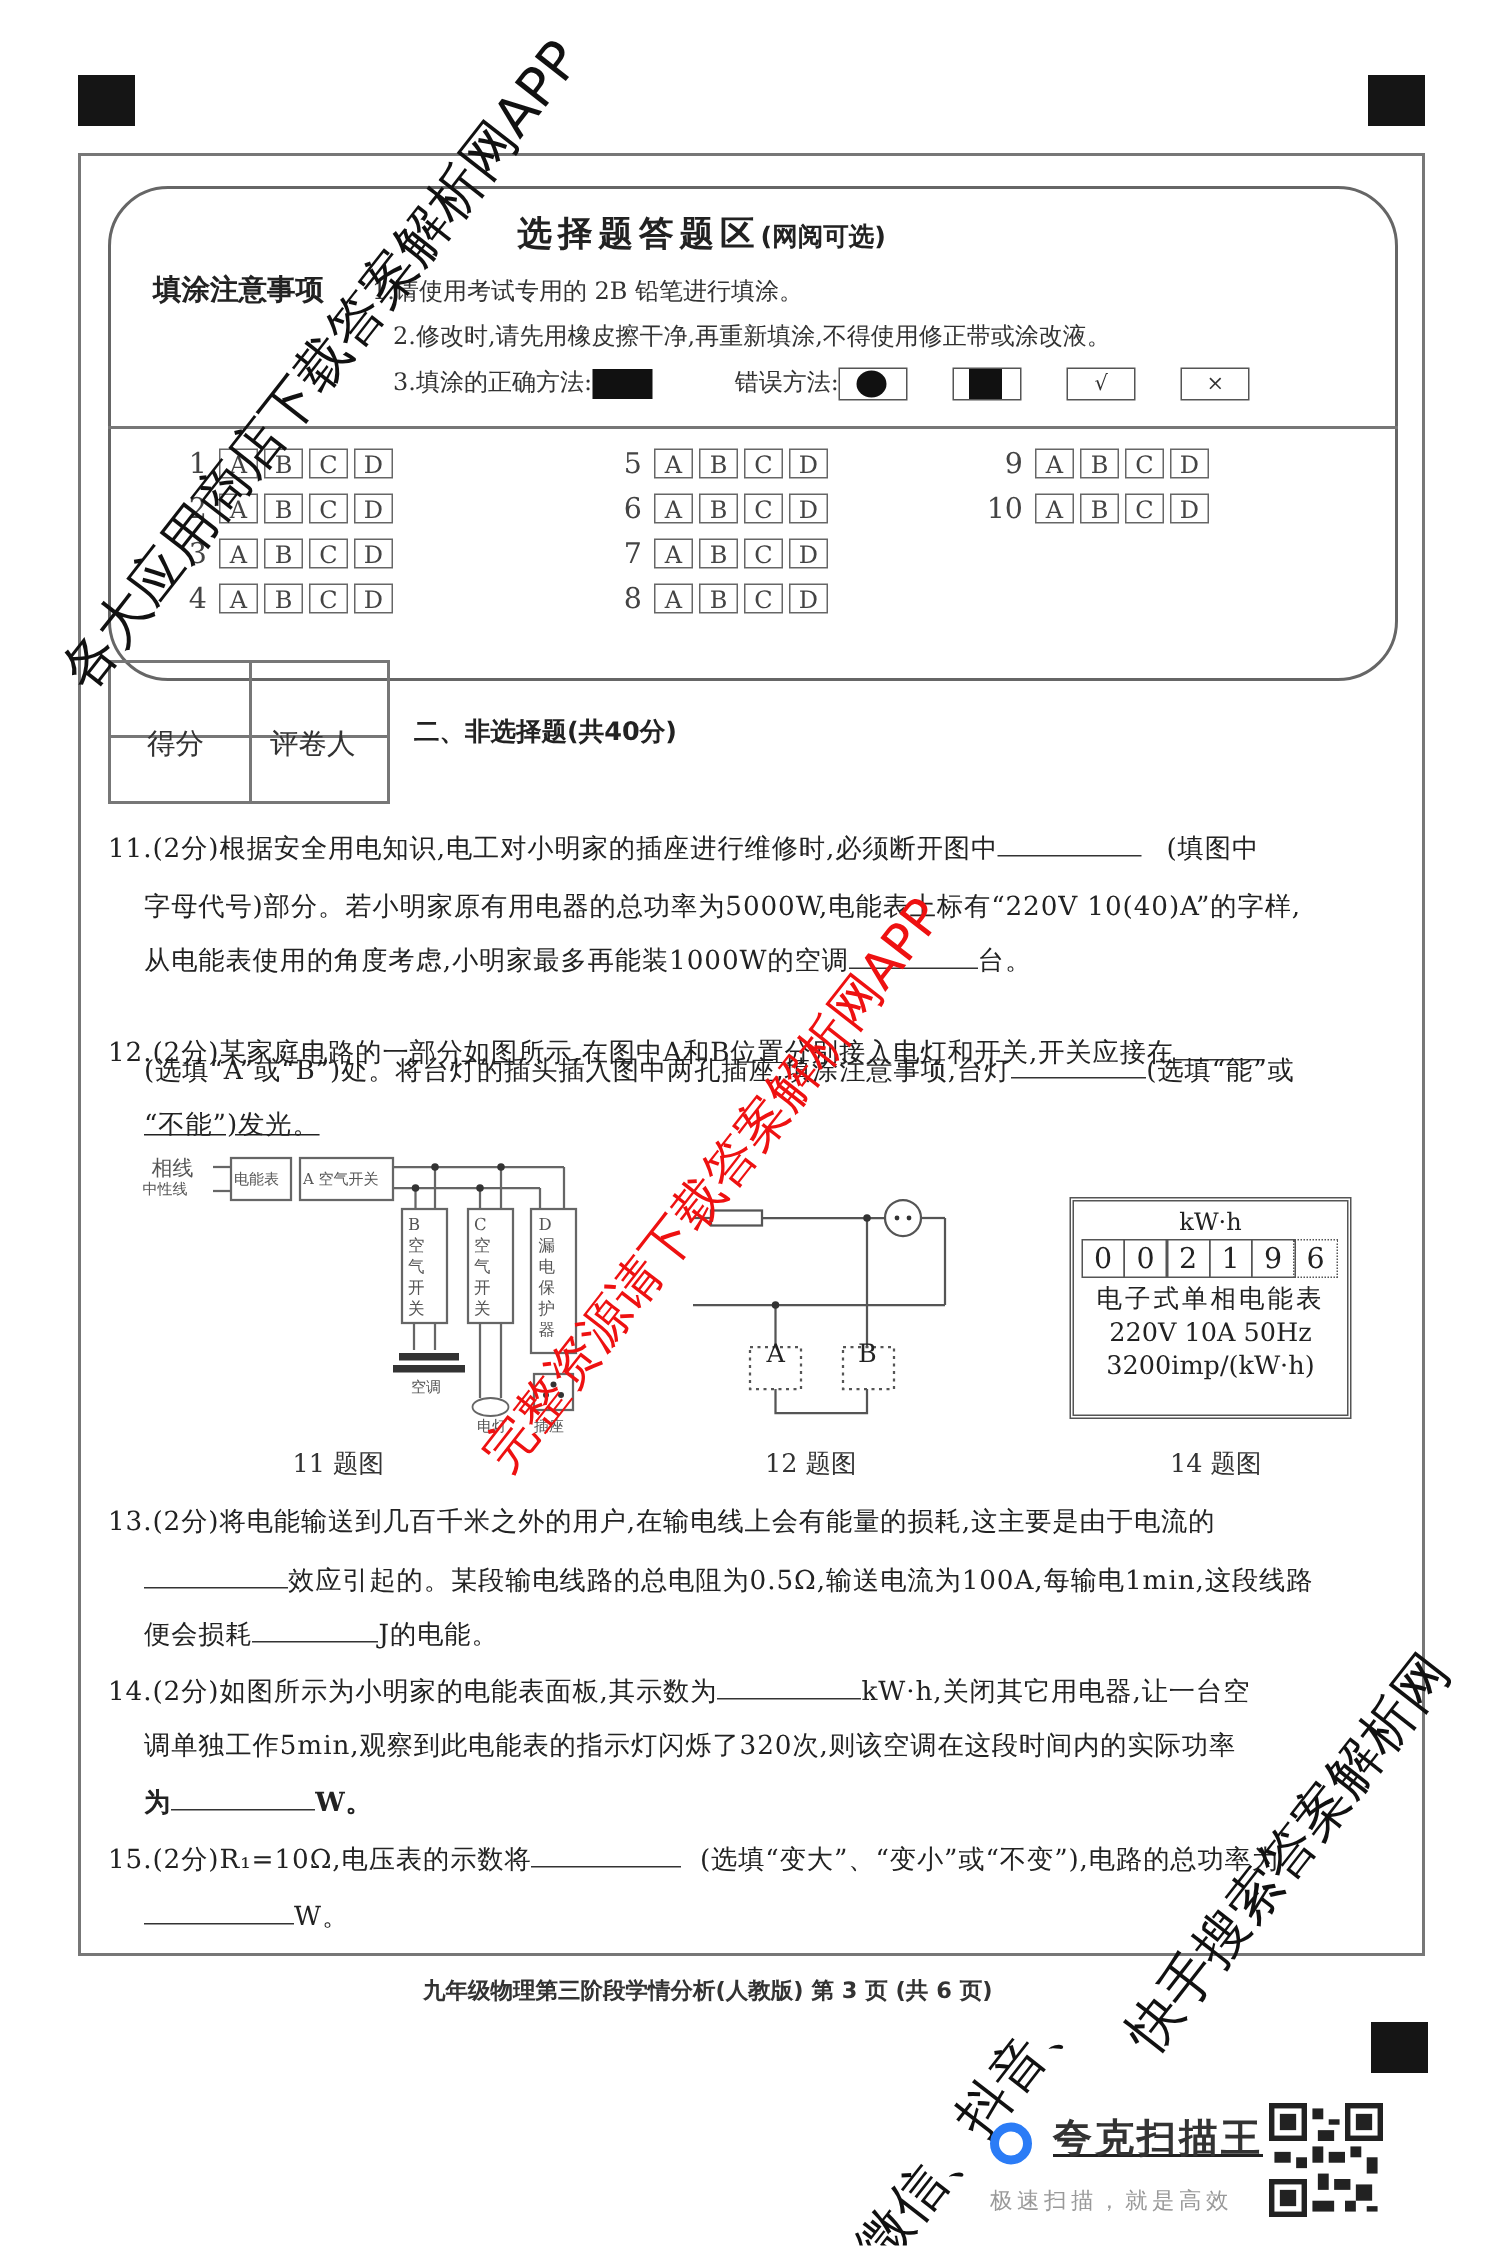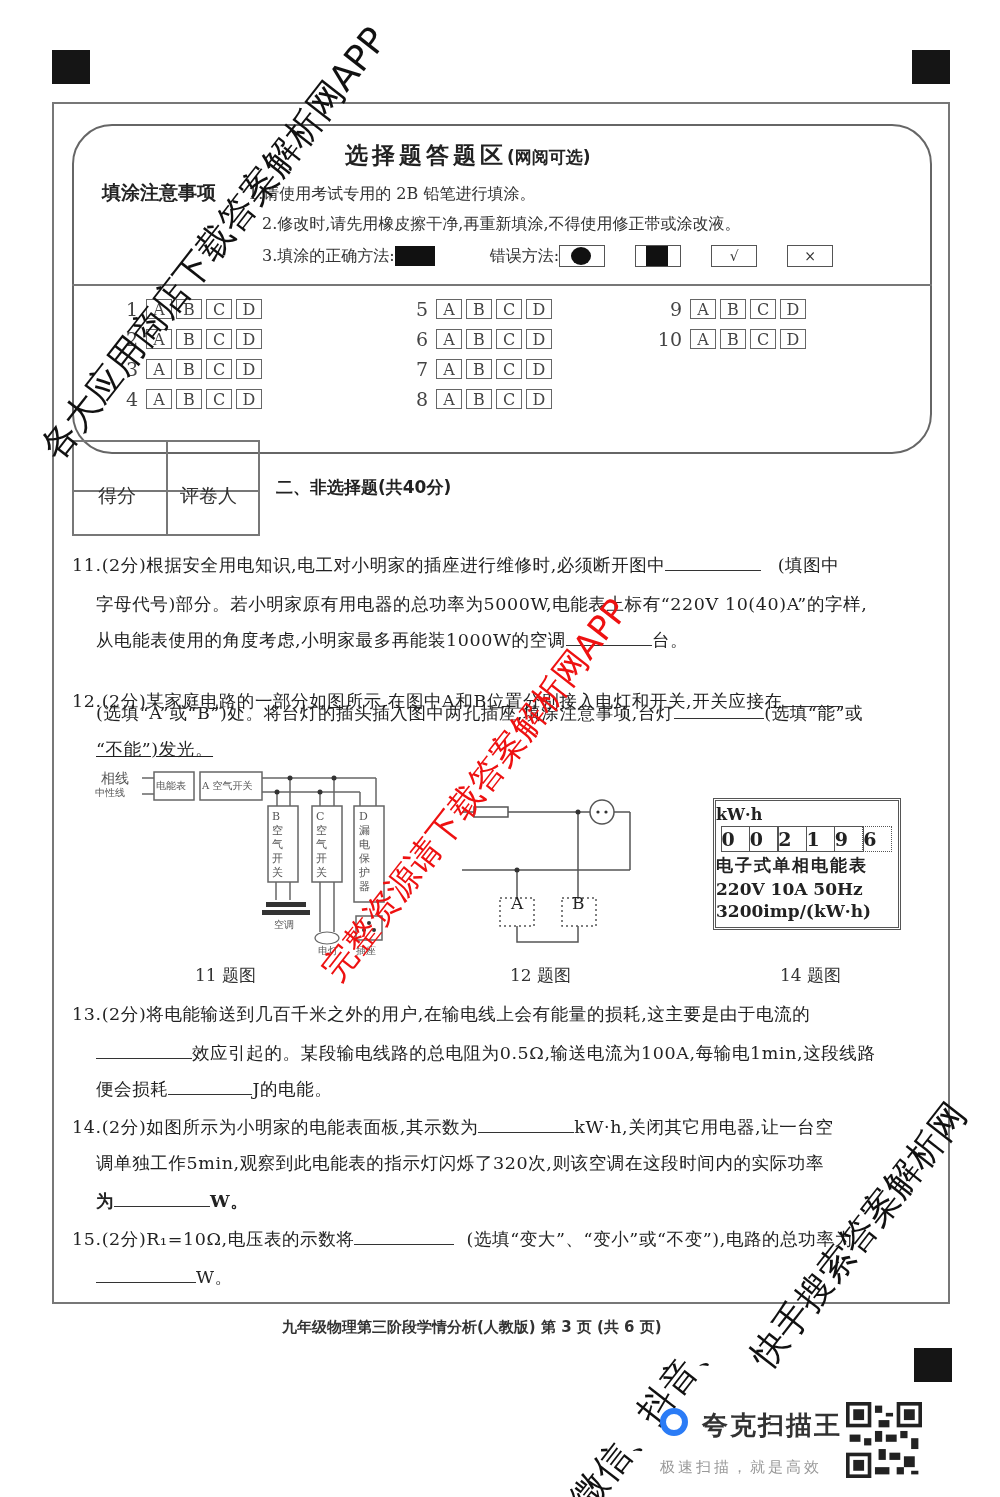--- a/index.html
+++ b/index.html
@@ -22,29 +22,29 @@
   .opt{width:26px;height:20px;border:1.5px solid #666;margin-right:4px;display:flex;align-items:center;justify-content:center;font-size:16px;color:#444;box-sizing:border-box;cursor:pointer;}
   .score-table{position:absolute;left:72px;top:440px;width:188px;height:96px;border:2px solid #777;box-sizing:border-box;}
   .score-table .h{position:absolute;top:0;height:48px;border-bottom:2px solid #777;width:100%;}
   .score-table .v{position:absolute;left:92px;top:0;height:100%;border-left:2px solid #777;}
   .score-table .lbl{position:absolute;top:12px;font-size:19px;color:#333;margin-top:29px;}
   .section-title{position:absolute;left:276px;top:476px;font-size:17px;font-weight:bold;font-family:"DejaVu Sans","Liberation Sans",sans-serif;}
   .line{position:absolute;left:72px;font-size:17.5px;letter-spacing:0.6px;white-space:nowrap;color:#222;}
   .ind{left:96px;}
   .blank{display:inline-block;border-bottom:1.5px solid #333;height:18px;vertical-align:baseline;}
   .fig-caption{position:absolute;font-size:17px;color:#333;}
-  .meter{position:absolute;left:713px;top:798px;width:188px;height:132px;border:3px double #555;box-sizing:border-box;font-size:16px;font-weight:bold;}
+  .meter{position:absolute;left:713px;top:798px;width:188px;height:148px;border:3px double #555;box-sizing:border-box;text-align:center;font-size:16px;}
   .digits{display:flex;justify-content:center;margin:2px 6px;}
   .digit{flex:1;border:1.5px solid #555;font-size:19px;height:24px;line-height:24px;margin-left:-1.5px;}
   .digit.dotted{border-style:dotted;}
   .footer{position:absolute;left:282px;top:1318px;font-size:15px;font-weight:bold;color:#333;font-family:"DejaVu Sans","Liberation Sans",sans-serif;}
   .wm{position:absolute;font-family:"DejaVu Sans","Liberation Sans",sans-serif;white-space:nowrap;transform-origin:left top;}
   .wm-black{color:#111;font-size:36px;}
   .wm-red{color:#e11;font-size:34px;}
-  .logo{position:absolute;left:660px;top:1408px;display:flex;align-items:flex-start;}
+  .logo{position:absolute;left:660px;top:1408px;display:flex;align-items:flex-end;text-decoration:underline;}
   .logo-icon{width:28px;height:28px;border-radius:50%;border:6px solid #2b7cf6;box-sizing:border-box;margin-right:14px;}
   .logo-text{font-size:26px;font-weight:bold;color:#333;font-family:"DejaVu Sans","Liberation Sans",sans-serif;letter-spacing:2px;}
   .logo-sub{position:absolute;left:660px;top:1458px;font-size:15px;color:#999;letter-spacing:3px;font-family:"DejaVu Sans","Liberation Sans",sans-serif;}
   .qr{position:absolute;left:846px;top:1402px;width:76px;height:76px;}
 </style>
 </head>
 <body>
 
 <div class="corner" style="left:52px;top:50px;"></div>
 <div class="corner" style="left:912px;top:50px;"></div>

